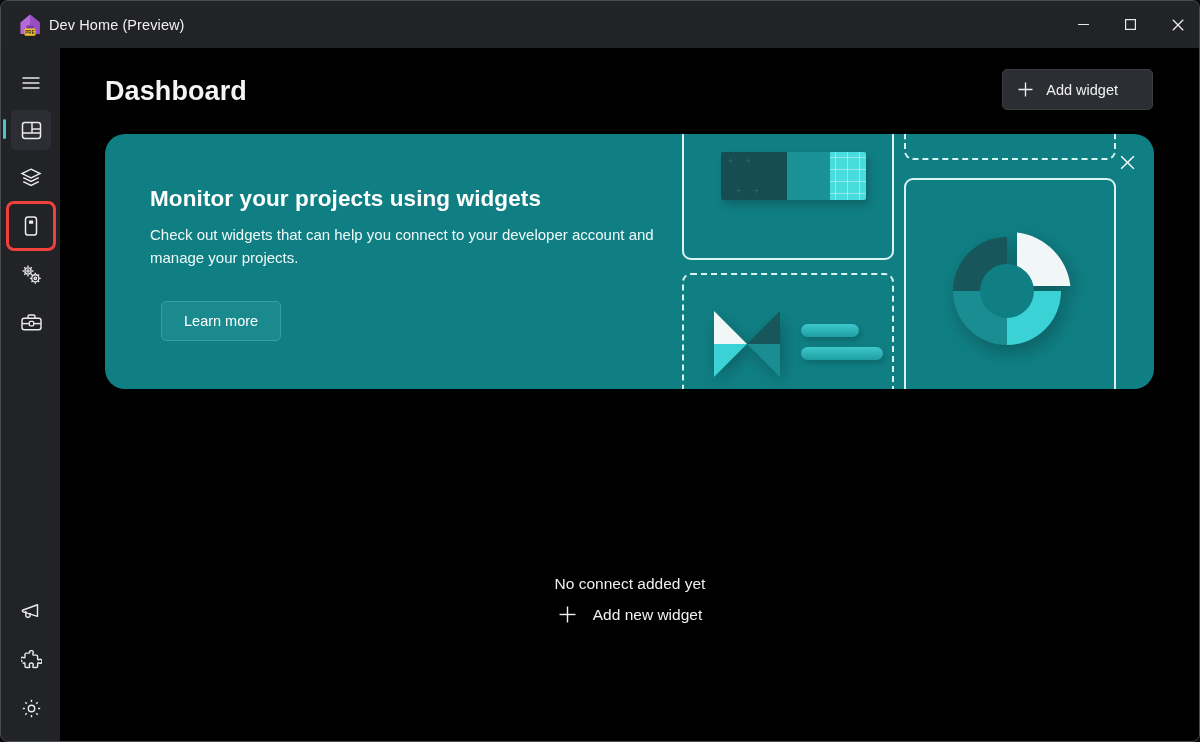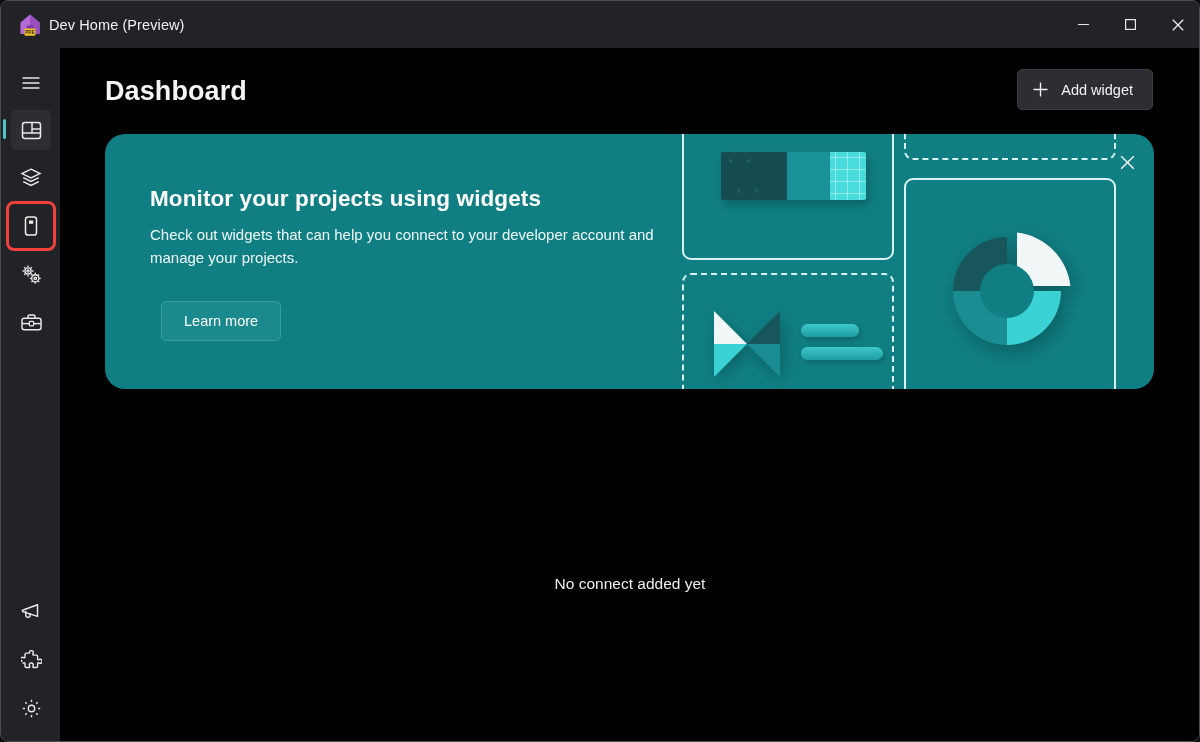--- a/index.html
+++ b/index.html
@@ -122,21 +122,21 @@
     left: 0; top: 9px;
     font-size: 27px;
     font-weight: bold;
     color: #f4f4f4;
     letter-spacing: .1px;
   }
   #add-widget-btn {
     position: absolute;
     right: 0; top: 2px;
     height: 41px;
-    padding: 0 19px 0 14px;
+    padding: 0 34px 0 14px;
     background: #2c2e33;
     border: 1px solid #3a3d42;
     border-radius: 5px;
     display: flex;
     align-items: center;
     gap: 12px;
     color: #f2f2f2;
     font-size: 14.5px;
     cursor: pointer;
   }
@@ -495,16 +495,25 @@
 
               <circle cx="67" cy="67" r="27" fill="#107f84"></circle>
             </svg>
           </div>
         </div>
       </div>
     </div>
 
     <div id="empty-state">
       <div id="empty-label">No connect added yet</div>
+      <div id="add-new-widget">
+        <span>
+          <svg class="plus-glyph" width="19" height="19" viewBox="0 0 19 19">
+            <line x1="9.5" y1="1.5" x2="9.5" y2="17.5" stroke="#f2f2f2" stroke-width="1.4"></line>
+            <line x1="1.5" y1="9.5" x2="17.5" y2="9.5" stroke="#f2f2f2" stroke-width="1.4"></line>
+          </svg>
+        </span>
+        <span>Add new widget</span>
+      </div>
     </div>
 
   </div>
 </div>
 
 </body></html>

